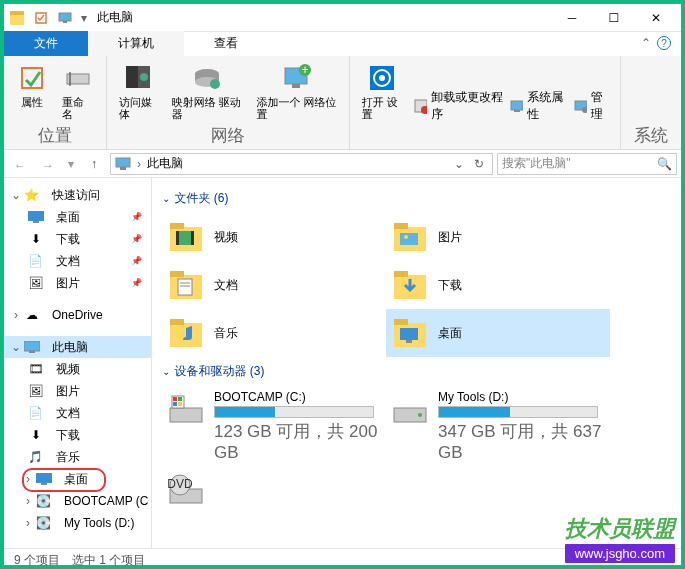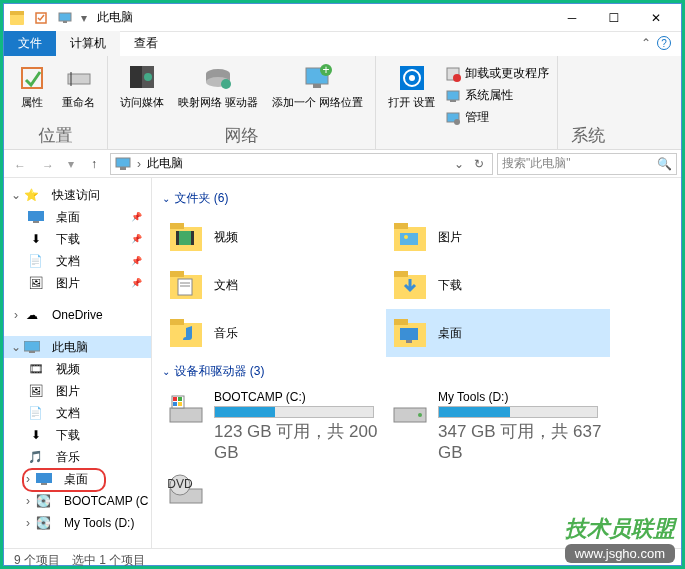--- a/index.html
+++ b/index.html
@@ -5,21 +5,21 @@
 *{box-sizing:border-box;margin:0;padding:0;font-family:"Microsoft YaHei","Segoe UI",sans-serif;font-size:12px}
 body{background:#10b981;width:685px;height:569px;position:relative;overflow:hidden}
 .window{position:absolute;left:3px;top:3px;width:679px;height:563px;background:#fff;border:1px solid #4a8fd8}
 .titlebar{height:28px;background:#fff;display:flex;align-items:center;padding:0 5px;border-bottom:1px solid #e5e5e5}
 .titlebar .qat{display:flex;gap:8px;align-items:center}
 .titlebar .qat-icon{width:16px;height:16px;display:flex;align-items:center;justify-content:center}
 .titlebar .title{margin-left:10px}
 .titlebar .win-controls{margin-left:auto;display:flex;gap:2px}
 .win-btn{width:40px;height:26px;display:flex;align-items:center;justify-content:center;cursor:pointer}
 .tabstrip{height:24px;background:#fff;display:flex;align-items:flex-end;position:relative}
-.tab{padding:4px 14px;cursor:pointer;position:relative}
+.tab{padding:4px 30px;cursor:pointer;position:relative}
 .tab.file{background:#1979ca;color:#fff}
 .tab.active{background:#f5f5f5}
 .help-icon{position:absolute;right:10px;top:4px;display:flex;gap:6px;align-items:center}
 .ribbon{height:94px;background:#f5f5f5;border-bottom:1px solid #ddd;display:flex}
 .ribbon-group{border-right:1px solid #ddd;padding:4px 8px 2px;display:flex;flex-direction:column;align-items:center;justify-content:space-between}
 .ribbon-group-items{display:flex;gap:6px}
 .ribbon-btn{display:flex;flex-direction:column;align-items:center;gap:2px;padding:2px 4px;cursor:pointer}
 .ribbon-btn .ico{width:32px;height:32px;display:flex;align-items:center;justify-content:center}
 .ribbon-btn .lbl{font-size:11px;line-height:12px}
 .ribbon-group-label{font-size:17px;color:#666;padding-top:2px}
@@ -49,21 +49,21 @@
 .folder-ico{width:40px;height:40px;display:flex;align-items:center;justify-content:center}
 .drive-item{width:224px;padding:4px;display:flex;gap:8px;cursor:pointer}
 .drive-ico{width:40px;height:40px;display:flex;align-items:center;justify-content:center}
 .drive-info{flex:1}
 .drive-bar{width:160px;height:12px;border:1px solid #bbb;margin:2px 0;background:#e8e8e8;position:relative}
 .drive-bar-fill{height:100%;background:#26a0da}
 .drive-sub{font-size:17px;color:#666}
 .statusbar{height:24px;border-top:1px solid #e5e5e5;display:flex;align-items:center;padding:0 10px;gap:12px;font-size:11px;color:#555}
 .watermark{position:absolute;right:10px;bottom:6px;text-align:right;pointer-events:none}
 .watermark .wm1{font-size:22px;font-weight:bold;font-style:italic;color:#4caf50;text-shadow:1px 1px 0 #fff,-1px -1px 0 #fff}
-.watermark .wm2{font-size:13px;color:#fff;background:#737373;padding:2px 10px;border-radius:6px;display:inline-block}
+.watermark .wm2{font-size:13px;color:#fff;background:#6d28d9;padding:2px 10px;border-radius:1px;display:inline-block}
 </style>
 </head>
 <body>
 
 <div class="window">
 
 <div class="titlebar">
   <div class="qat">
     <span class="qat-icon">
           <svg width="14" height="14">
@@ -173,21 +173,21 @@
               <svg width="32" height="32">
                 <rect x="4" y="4" width="24" height="24" fill="#0078d7"></rect>
                 <circle cx="16" cy="16" r="8" fill="none" stroke="#fff" stroke-width="2"></circle>
                 <circle cx="16" cy="16" r="3" fill="#fff"></circle>
               </svg>
             </span>
             <span class="lbl">打开
 设置</span>
           </div>
     </div>
-    <div style="display:flex;flex-direction:column;justify-content:flex-start;gap:3px;padding-top:4px">
+    <div style="display:flex;flex-direction:row;justify-content:flex-start;gap:3px;padding-top:4px">
       <div class="ribbon-small">
             <svg width="16" height="16">
               <rect x="2" y="2" width="12" height="12" fill="#ddd" stroke="#888"></rect>
               <circle cx="12" cy="12" r="4" fill="#d33"></circle>
             </svg>
             <span>卸载或更改程序</span>
           </div>
       <div class="ribbon-small">
             <svg width="16" height="16">
               <rect x="2" y="3" width="12" height="9" fill="#5ab4e6" stroke="#888"></rect>

